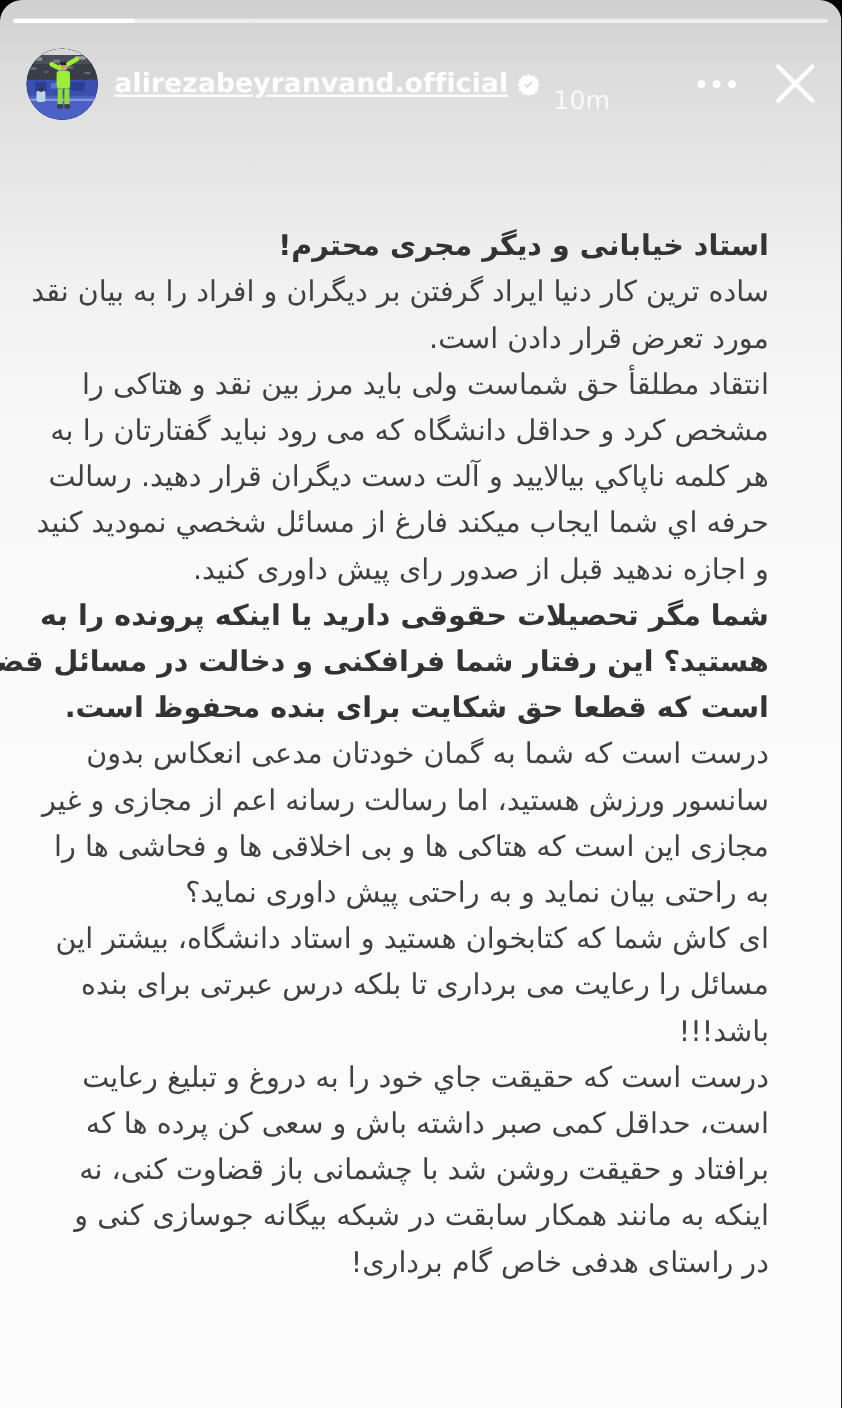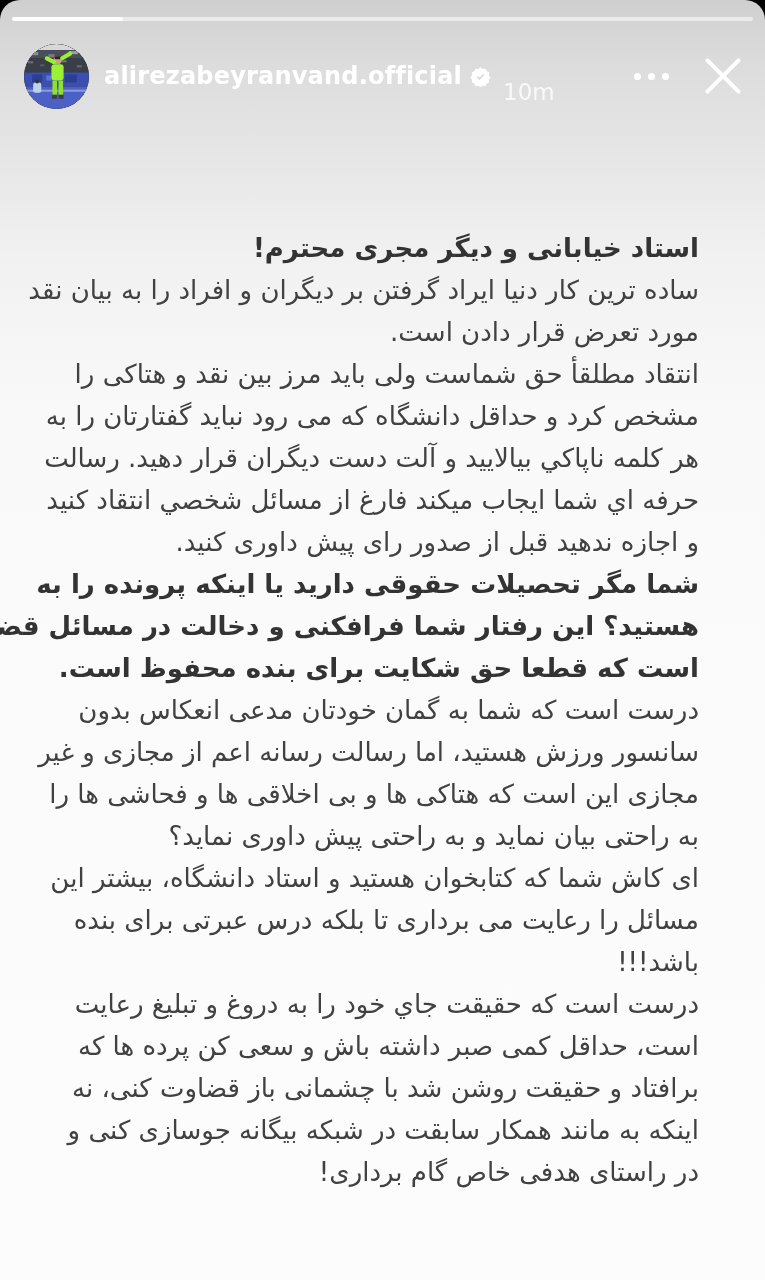--- a/index.html
+++ b/index.html
@@ -66,20 +66,21 @@
     background: #333;
   }
   .avatar svg { display: block; width: 100%; height: 100%; }
   .username {
     margin-left: 15px;
     color: #ffffff;
     font-weight: 700;
     font-size: 24px;
     letter-spacing: 0.2px;
     white-space: nowrap;
+    text-decoration: underline;
   }
   .verified {
     margin-left: 8px;
     width: 21px;
     height: 21px;
     flex: none;
     display: inline-flex;
   }
   .timestamp {
     margin-left: 12px;
@@ -130,21 +131,20 @@
   .text-body {
     position: absolute;
     top: 203px;
     right: 66px;
     left: 40px;
     direction: rtl;
     text-align: right;
     color: #414141;
     font-size: 26px;
     line-height: 42px;
-    margin-top: 24px;
   }
   .text-body .line {
     white-space: nowrap;
     font-weight: 400;
   }
   .text-body .line.bold {
     font-weight: 700;
     color: #333333;
   }
 </style>
@@ -225,21 +225,21 @@
       <button class="close-btn" aria-label="Close story"></button>
     </div>
 
     <div class="text-body">
         <div class="line bold">استاد خیابانی و دیگر مجری محترم!</div>
         <div class="line">ساده ترین کار دنیا ایراد گرفتن بر دیگران و افراد را به بیان نقد</div>
         <div class="line">مورد تعرض قرار دادن است.</div>
         <div class="line">انتقاد مطلقأ حق شماست ولی باید مرز بین نقد و هتاکی را</div>
         <div class="line">مشخص کرد و حداقل دانشگاه که می رود نباید گفتارتان را به</div>
         <div class="line">هر کلمه ناپاکي بیالایید و آلت دست دیگران قرار دهید. رسالت</div>
-        <div class="line">حرفه اي شما ایجاب میکند فارغ از مسائل شخصي انتقاد کنید</div>
+        <div class="line">حرفه اي شما ایجاب میکند فارغ از مسائل شخصي نمودید کنید</div>
         <div class="line">و اجازه ندهید قبل از صدور رای پیش داوری کنید.</div>
         <div class="line bold">شما مگر تحصیلات حقوقی دارید یا اینکه پرونده را به</div>
         <div class="line bold">هستید؟ این رفتار شما فرافکنی و دخالت در مسائل قضایی</div>
         <div class="line bold">است که قطعا حق شکایت برای بنده محفوظ است.</div>
         <div class="line">درست است که شما به گمان خودتان مدعی انعکاس بدون</div>
         <div class="line">سانسور ورزش هستید، اما رسالت رسانه اعم از مجازی و غیر</div>
         <div class="line">مجازی این است که هتاکی ها و بی اخلاقی ها و فحاشی ها را</div>
         <div class="line">به راحتی بیان نماید و به راحتی پیش داوری نماید؟</div>
         <div class="line">ای کاش شما که کتابخوان هستید و استاد دانشگاه، بیشتر این</div>
         <div class="line">مسائل را رعایت می برداری تا بلکه درس عبرتی برای بنده</div>

